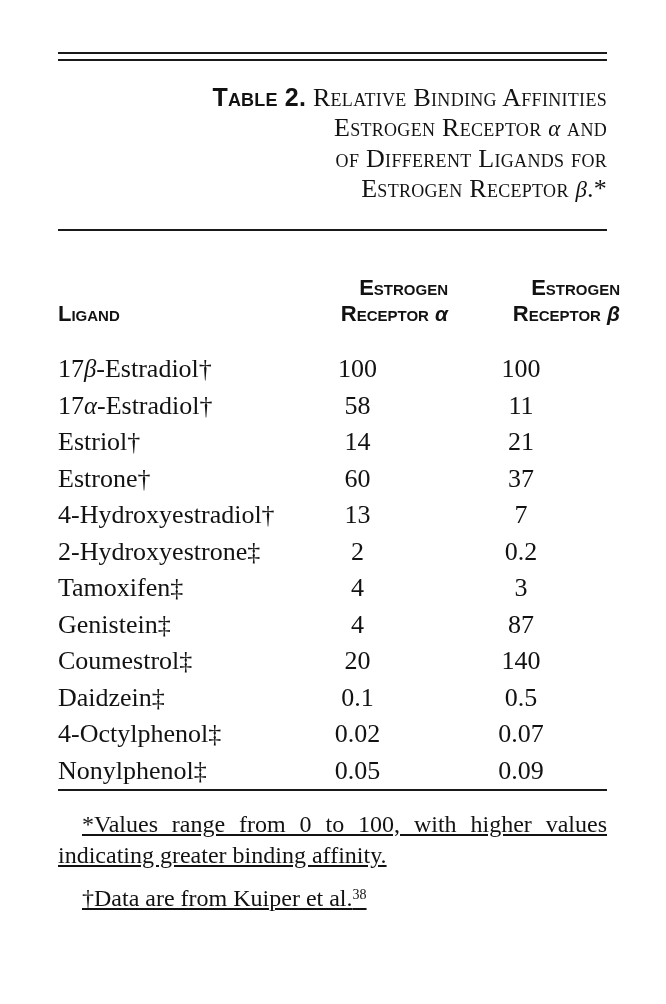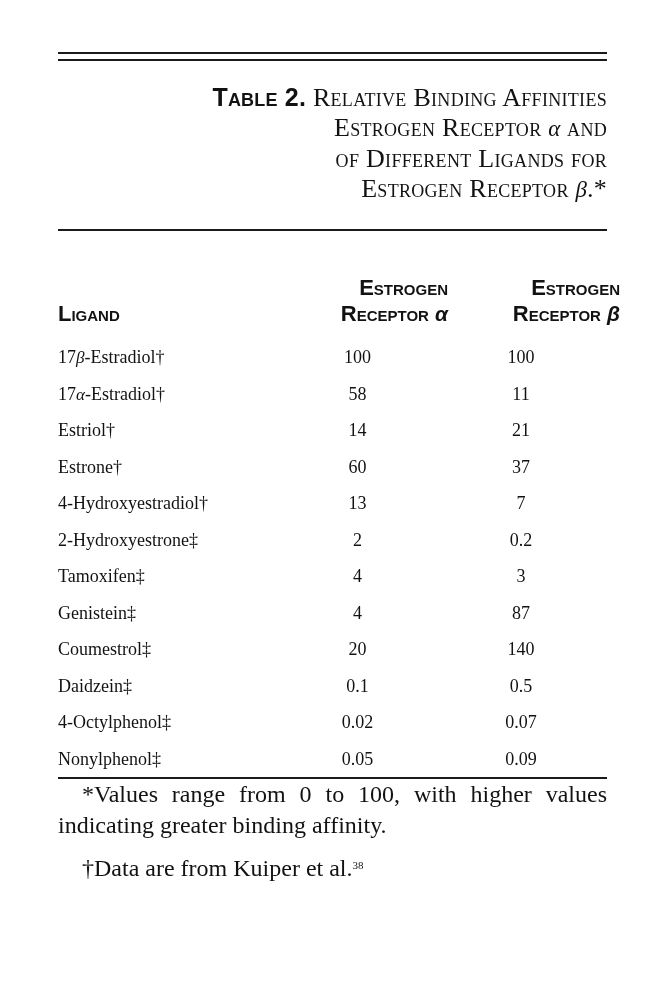--- a/index.html
+++ b/index.html
@@ -58,37 +58,37 @@
     font-weight: bold;
     font-size: 22px;
     line-height: 26px;
     font-variant: small-caps;
   }
   .th-ligand { flex: 0 0 222px; text-align: left; }
   .th-num { flex: 0 0 155px; text-align: right; position: relative; left: 13px; }
   .th-num2 { flex: 1 1 auto; }
   .greek-b { font-variant: normal; font-style: italic; font-weight: bold; font-size: 0.95em; }
 
-  .tbody { margin-top: 12px; font-size: 18px; }
+  .tbody { margin-top: 24px; font-size: 26px; }
   .tr { display: flex; height: 36.5px; line-height: 36.5px; }
   .td-ligand { flex: 0 0 222px; text-align: left; white-space: nowrap; }
   .td-num { flex: 0 0 155px; text-align: center; }
   .td-num2 { flex: 1 1 auto; }
   .td-ligand .greek { font-size: 0.95em; }
 
-  .footnotes { margin-top: 0; }
+  .footnotes { margin-top: 18px; text-decoration: underline; }
   .fn {
     margin: 12px 0 0 0;
     font-size: 24px;
     line-height: 31px;
     text-align: justify;
     text-indent: 24px;
   }
   .fn:first-child { margin-top: 0; }
-  .fn sup { font-size: 11px; line-height: 0; vertical-align: 7px; }
+  .fn sup { font-size: 14px; line-height: 0; vertical-align: 7px; }
 </style>
 </head>
 <body>
 
 <div class="page">
   <div class="content">
 
     <div class="rule-double"></div>
 
     <h2 class="title">

